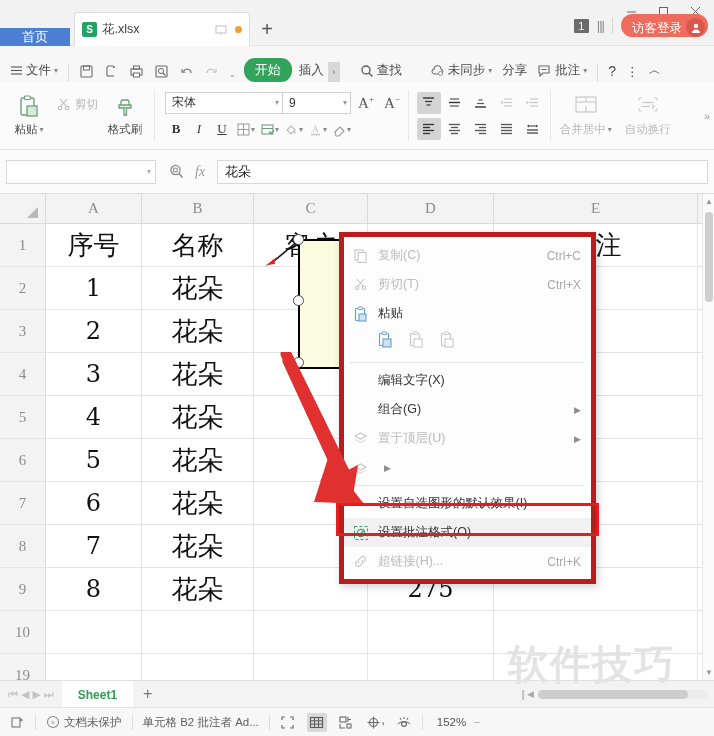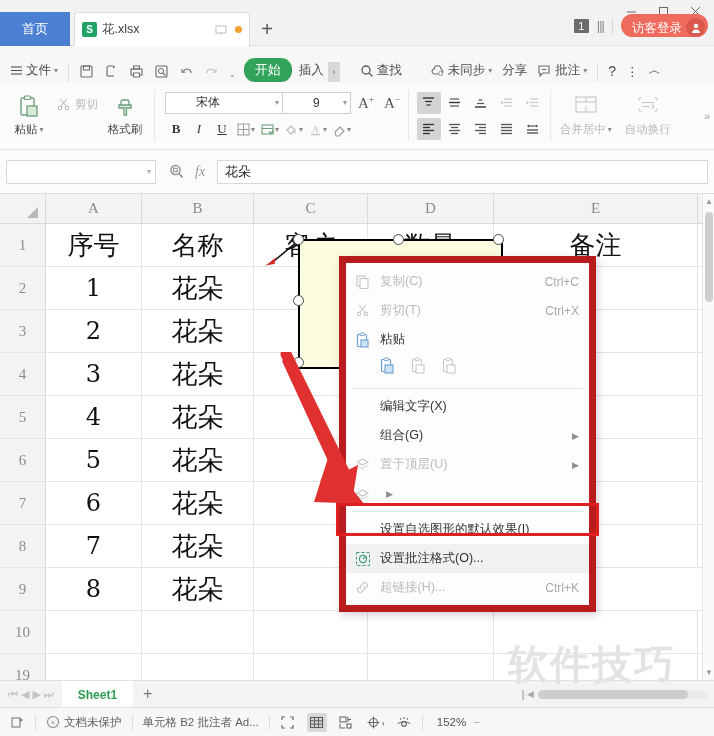--- a/index.html
+++ b/index.html
@@ -23,21 +23,21 @@
   .win-btn {
     width: 30px; height: 20px; display: flex; align-items: center; justify-content: center;
     color: #666; font-size: 12px; line-height: 1; cursor: default;
   }
 
   .tabs-row {
     position: absolute; left: 0; top: 11px; height: 35px; width: 714px;
     display: flex; align-items: flex-end;
   }
   .home-tab {
-    width: 70px; height: 34px; background: #4b7fd1; color: #fff;
+    width: 70px; height: 18px; background: #4b7fd1; color: #fff;
     display: flex; align-items: center; justify-content: center;
     font-size: 13px; border-radius: 0;
   }
   .doc-tab {
     margin-left: 4px; height: 34px; min-width: 176px;
     background: #fff; border: 1px solid #dcdcdc; border-bottom: none;
     border-radius: 4px 4px 0 0;
     display: flex; align-items: center; padding: 0 7px; gap: 5px;
   }
   .xls-badge {
@@ -107,21 +107,21 @@
     font-size: 11.5px; color: #4a4a4a;
   }
   .small-stack { display: flex; flex-direction: column; justify-content: center; gap: 6px; height: 60px;}
   .sm-btn { display:flex; align-items:center; gap:4px; font-size:11.5px; color:#b6b6b6; padding:1px 3px;margin-top:45px;}
   .fontrow1 { display: flex; align-items: center; gap: 4px; margin-bottom: 5px;}
   .fontrow2 { display: flex; align-items: center; gap: 1px; }
   .combo {
     height: 22px; border: 1px solid #d0d0d0; background: #fff; display: flex; align-items: center;
     padding: 0 3px 0 6px; font-size: 12px; color: #333;
   }
-  .combo .cv { flex: 1; margin-left: 24px; }
+  .combo .cv { flex: 1; }
   .combo .ca { color: #999; font-size: 8px; padding-left: 4px;}
   .fname { width: 118px; }
   .fsize { width: 68px; border-left: none; }
   .aplus { font-size: 15px; color: #555; padding: 0 3px; font-family: "Liberation Serif", serif;}
   .fmt-btn {
     min-width: 22px; height: 21px; display:flex; align-items:center; justify-content:center;
     font-size: 13px; color: #3a3a3a; padding: 0 2px;
   }
   .fmt-btn.b { font-weight: bold; font-family:"Liberation Serif",serif; }
   .fmt-btn.i { font-style: italic; font-family:"Liberation Serif",serif; }
@@ -194,22 +194,22 @@
     background: #fbfbdf; border: 2px solid #000; z-index: 12;
   }
   .handle {
     position: absolute; width: 11px; height: 11px; background: #fff;
     border: 1.5px solid #4a4a4a; border-radius: 50%; z-index: 20;
   }
   .cmt-arrow { position:absolute; left:262px; top:228px; z-index:14; }
 
   
   .ctxmenu {
-    position: absolute; left: 339px; top: 256px; width: 257px;
-    background: #fdfdfd; border: 7px solid #b91c1c;
+    position: absolute; left: 339px; top: 232px; width: 257px;
+    background: #fdfdfd; border: 5px solid #b91c1c;
     box-shadow: 2px 3px 8px rgba(0,0,0,.18); z-index: 30; padding: 4px 0 3px 0;
   }
   .ci {
     display: flex; align-items: center; height: 29px; padding: 0 10px 0 8px;
     font-size: 12.5px; color: #333; gap: 9px;
   }
   .ci.disabled { color: #bbb; }
   .ci .ci-ico { width: 17px; display:flex; align-items:center; justify-content:center; }
   .ci .ci-lbl { flex: 1; }
   .ci .ci-key { color: #a9a9a9; font-size: 12px; }
@@ -782,20 +782,21 @@
         <div class="cell w-b">花朵</div>
         <div class="cell w-c"></div>
         <div class="cell w-d"></div>
         <div class="cell w-e"></div>
       </div>
       <div class="grow">
         <div class="rh">9</div>
         <div class="cell num w-a">8</div>
         <div class="cell w-b">花朵</div>
         <div class="cell w-c"></div>
+        <div class="cell num w-d">275</div>
         <div class="cell w-e"></div>
       </div>
       <div class="grow">
         <div class="rh">10</div>
         <div class="cell w-a"></div>
         <div class="cell w-b"></div>
         <div class="cell w-c"></div>
         <div class="cell w-d"></div>
         <div class="cell w-e"></div>
       </div>

